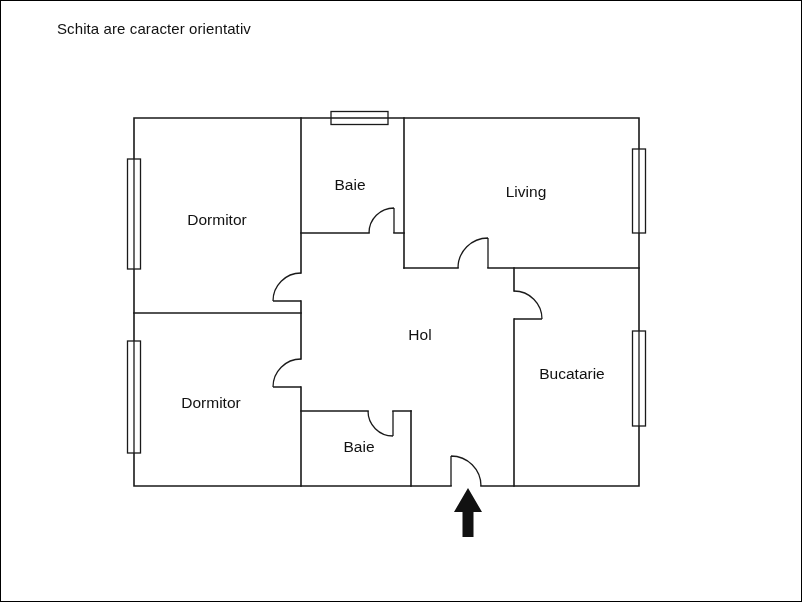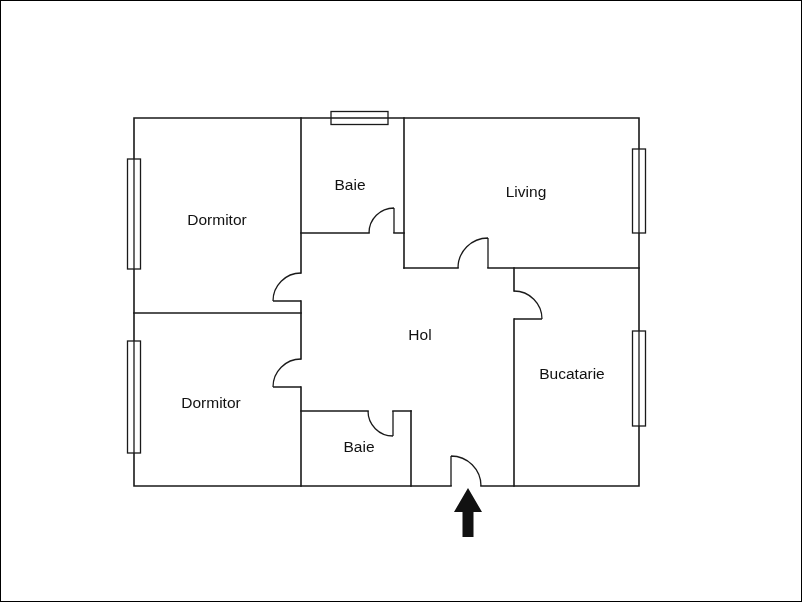--- a/index.html
+++ b/index.html
@@ -33,20 +33,21 @@
     font-size: 15.5px;
     fill: #111111;
     font-family: "Liberation Sans", sans-serif;
   }
 </style>
 </head>
 <body>
 
 <div class="canvas">
 
+  <div class="title">Schita are caracter orientativ</div>
 
   <svg class="plan" width="800" height="600" viewBox="0 0 800 600">
 
     <g stroke="#1a1a1a" stroke-width="1.6" fill="none" stroke-linecap="square">
       <path d="M450 485 H133 V117 H638 V485 H480"></path>
       <path d="M300 117 V272 M300 300 V358 M300 386 V485"></path>
       <path d="M133 312 H300"></path>
       <path d="M403 117 V267"></path>
       <path d="M300 232 H368 M393 232 H403"></path>
       <path d="M403 267 H457 M487 267 H638"></path>

